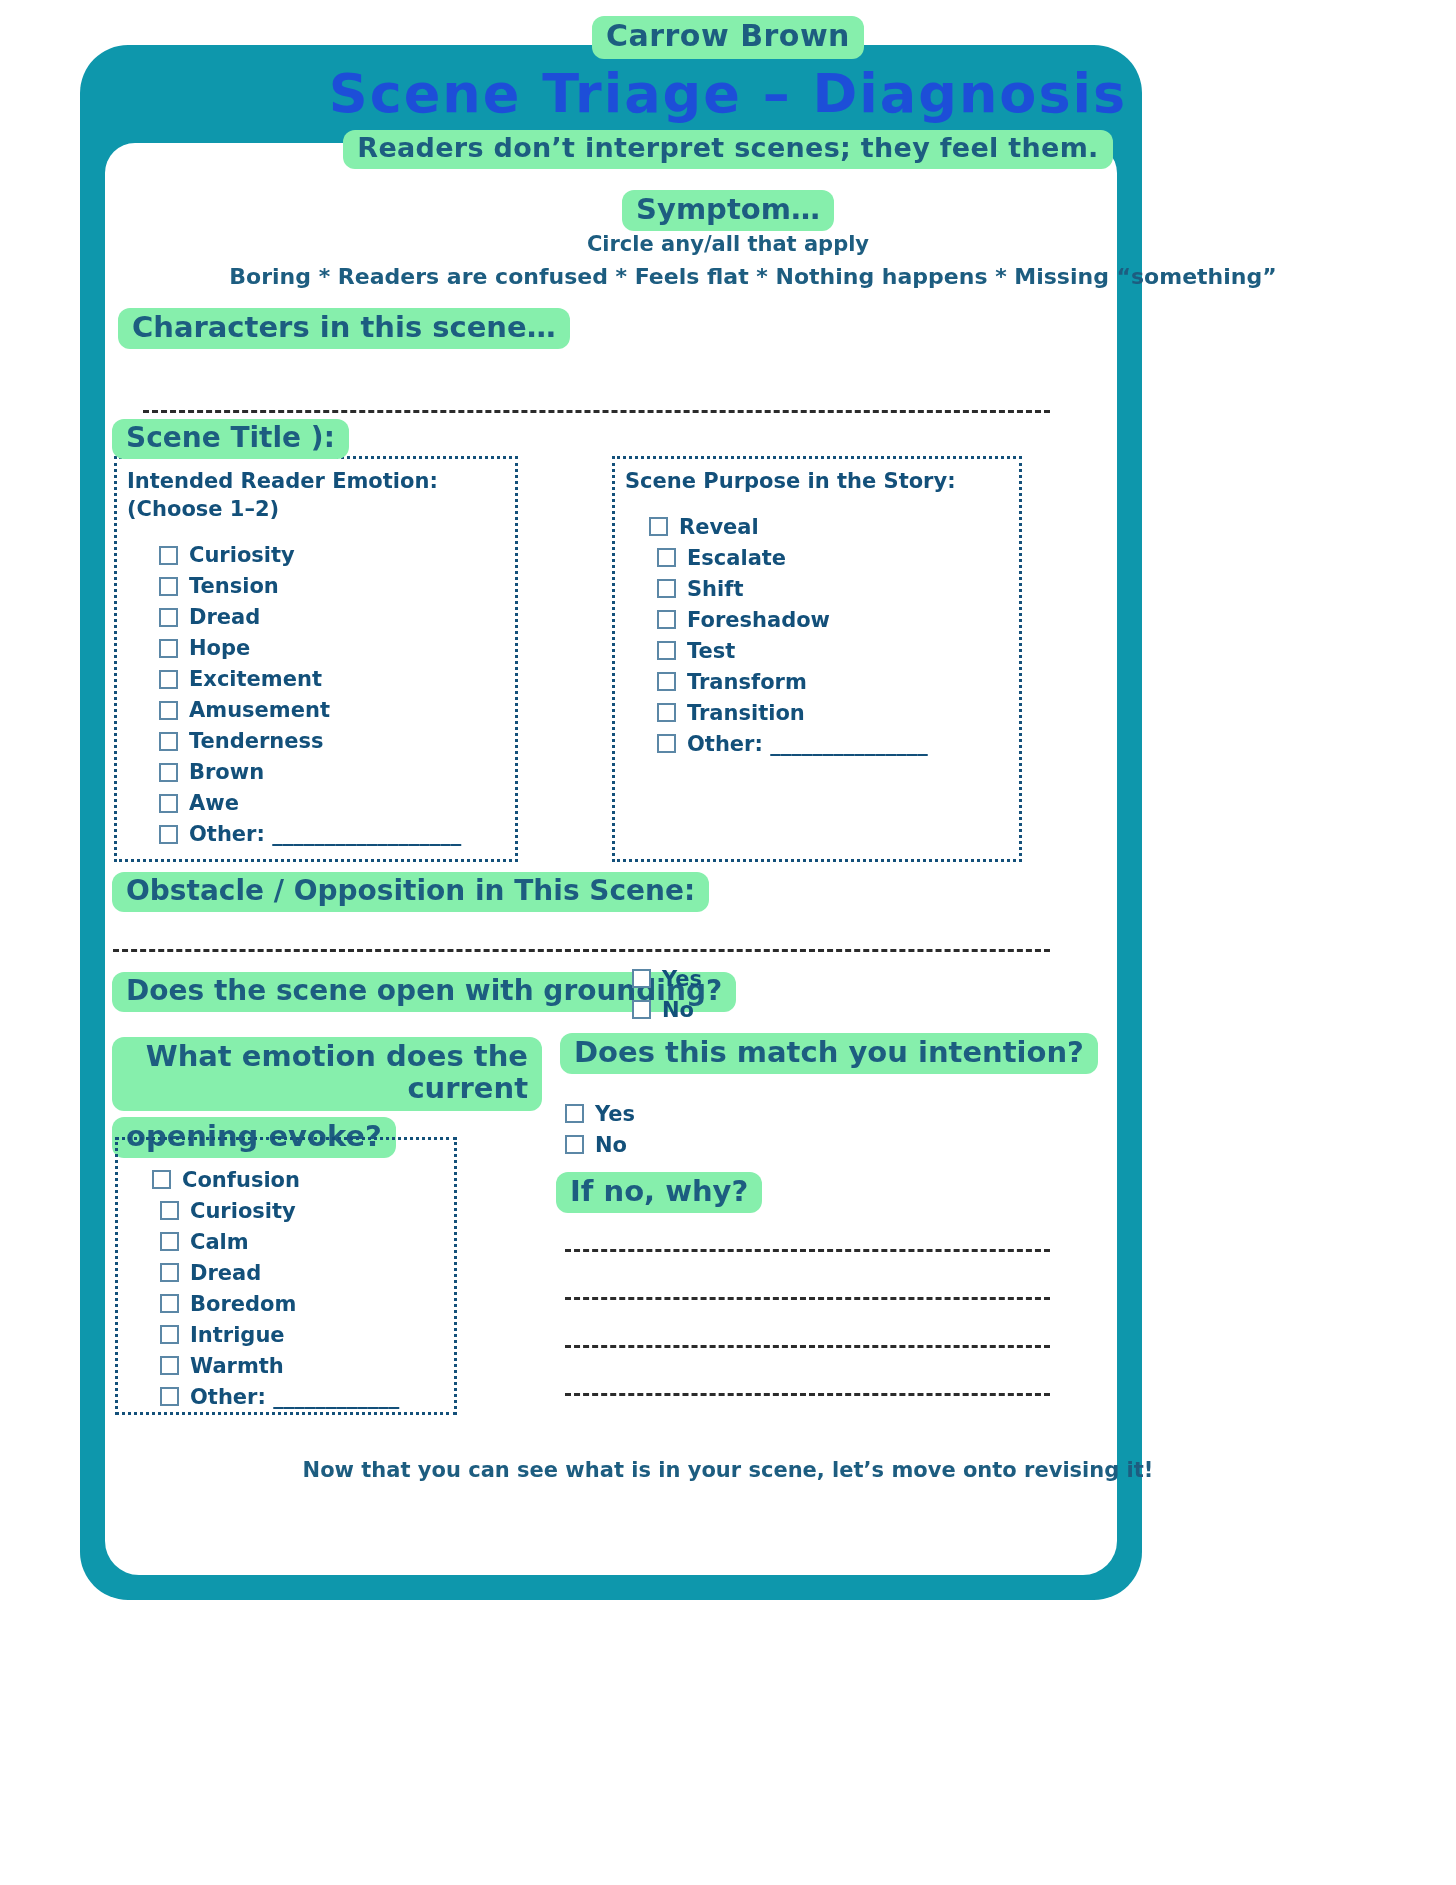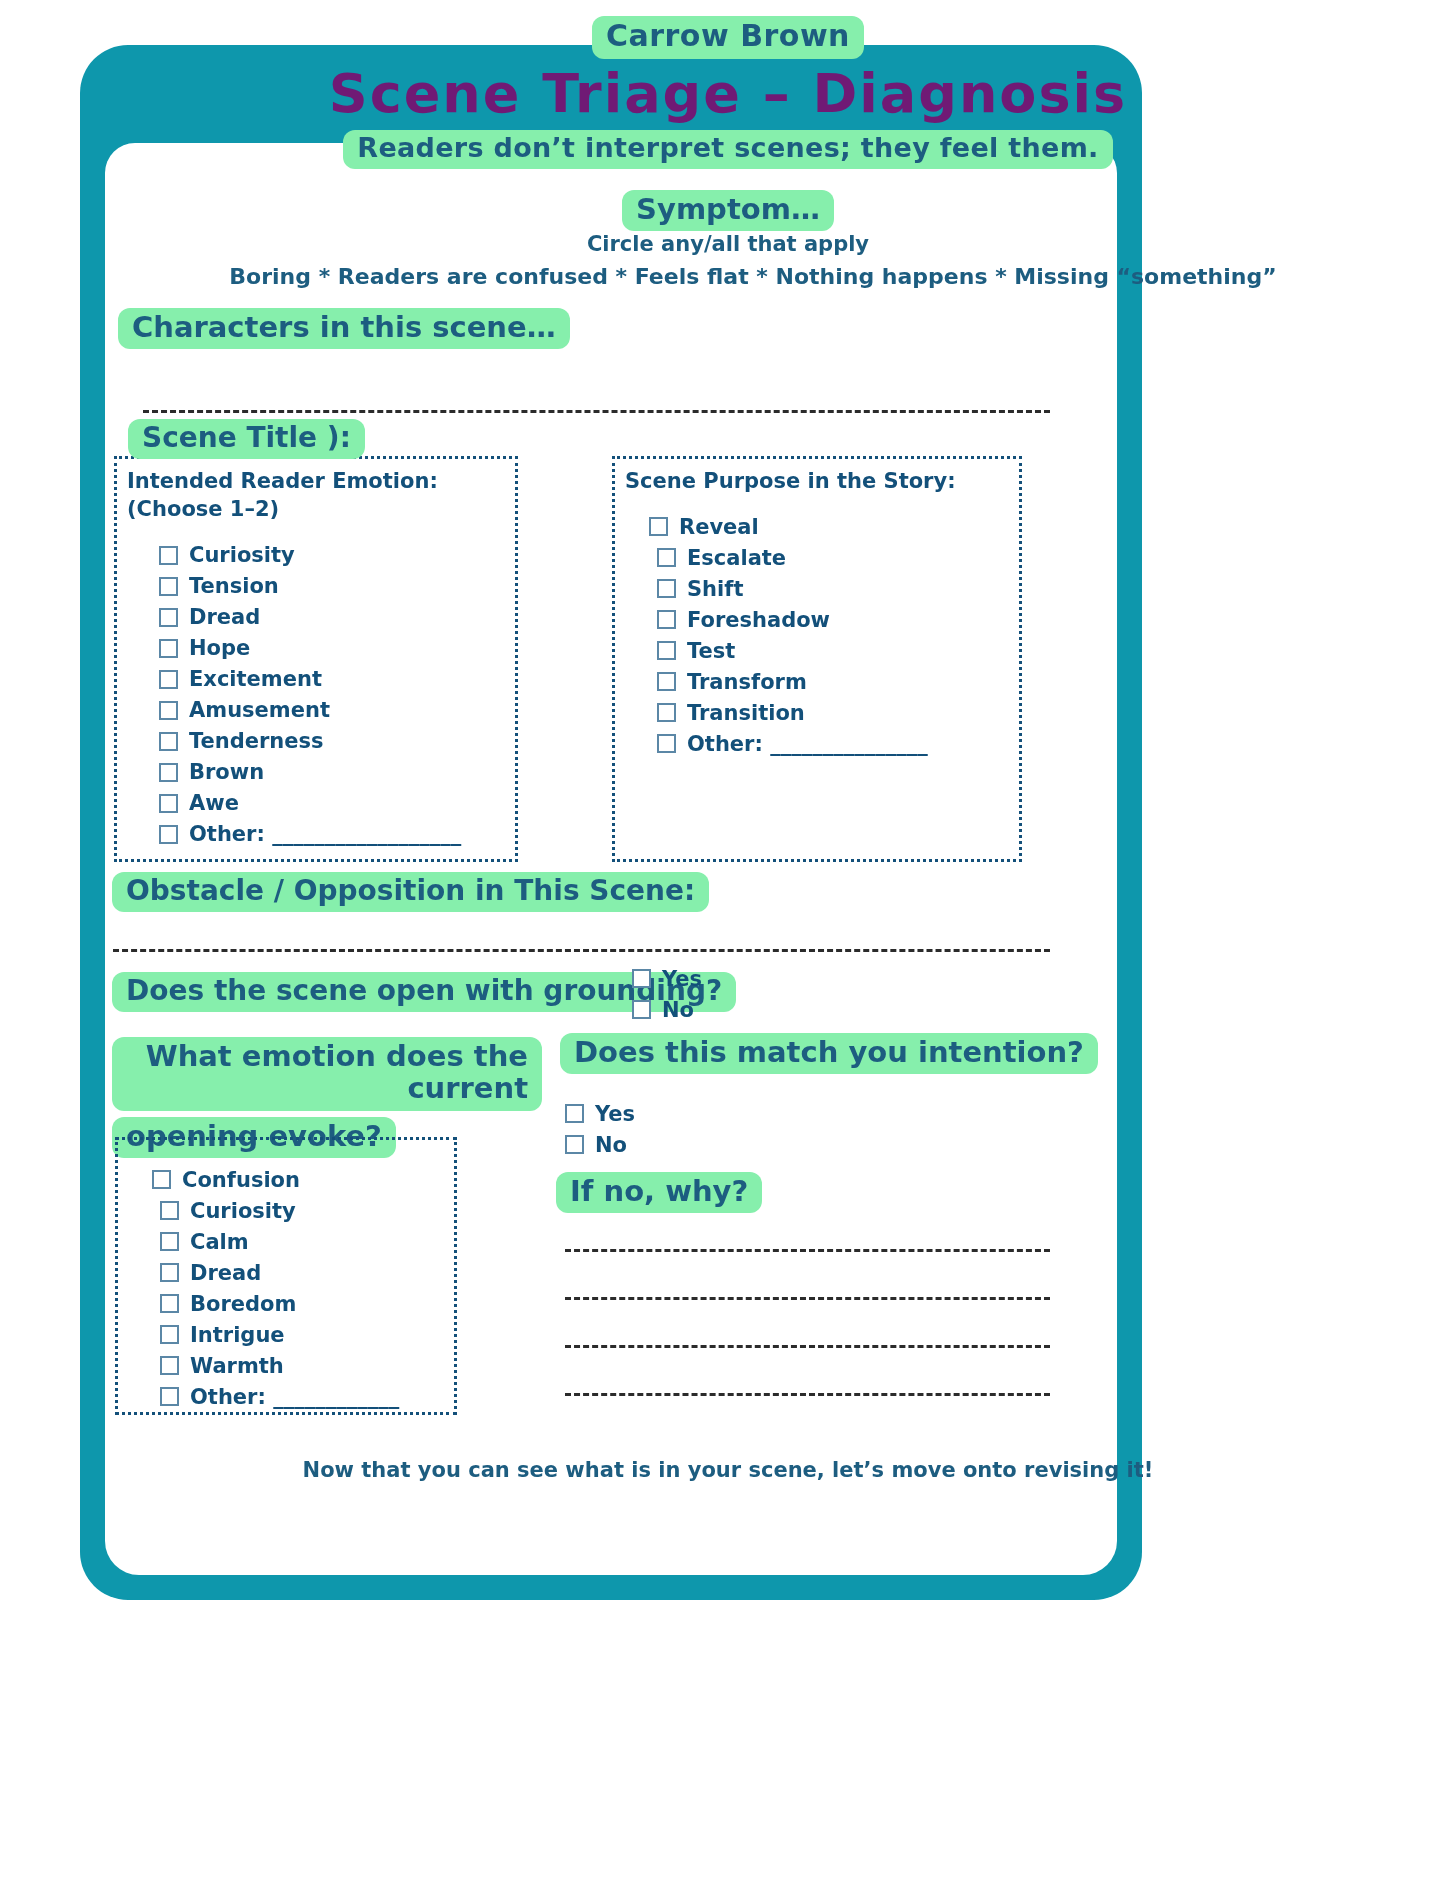--- a/index.html
+++ b/index.html
@@ -67,21 +67,21 @@
     font-size: 30px;
     letter-spacing: .5px;
   }
 
   .main-title {
     position: absolute;
     left: 0;
     top: 62px;
     width: 1456px;
     text-align: center;
-    color: #701a75;
+    color: #1d4ed8;
     font-size: 54px;
     font-weight: bold;
     letter-spacing: 2px;
     z-index: 4;
   }
 
   .subtitle-wrap {
     position: absolute;
     left: 0;
     top: 130px;
@@ -139,21 +139,21 @@
     position: absolute;
     border-top: 3px dashed #2b2b2b;
     height: 0;
   }
   .rule-1 { left: 143px; top: 410px; width: 907px; }
   .rule-2 { left: 113px; top: 949px; width: 937px; }
 
   
   .scene-title-wrap {
     position: absolute;
-    left: 128px;
+    left: 112px;
     top: 419px;
     z-index: 3;
   }
   .scene-title-label { font-size: 28px; }
 
   
   .dotted-box {
     position: absolute;
     border: 3px dotted #13507a;
     background: transparent;

